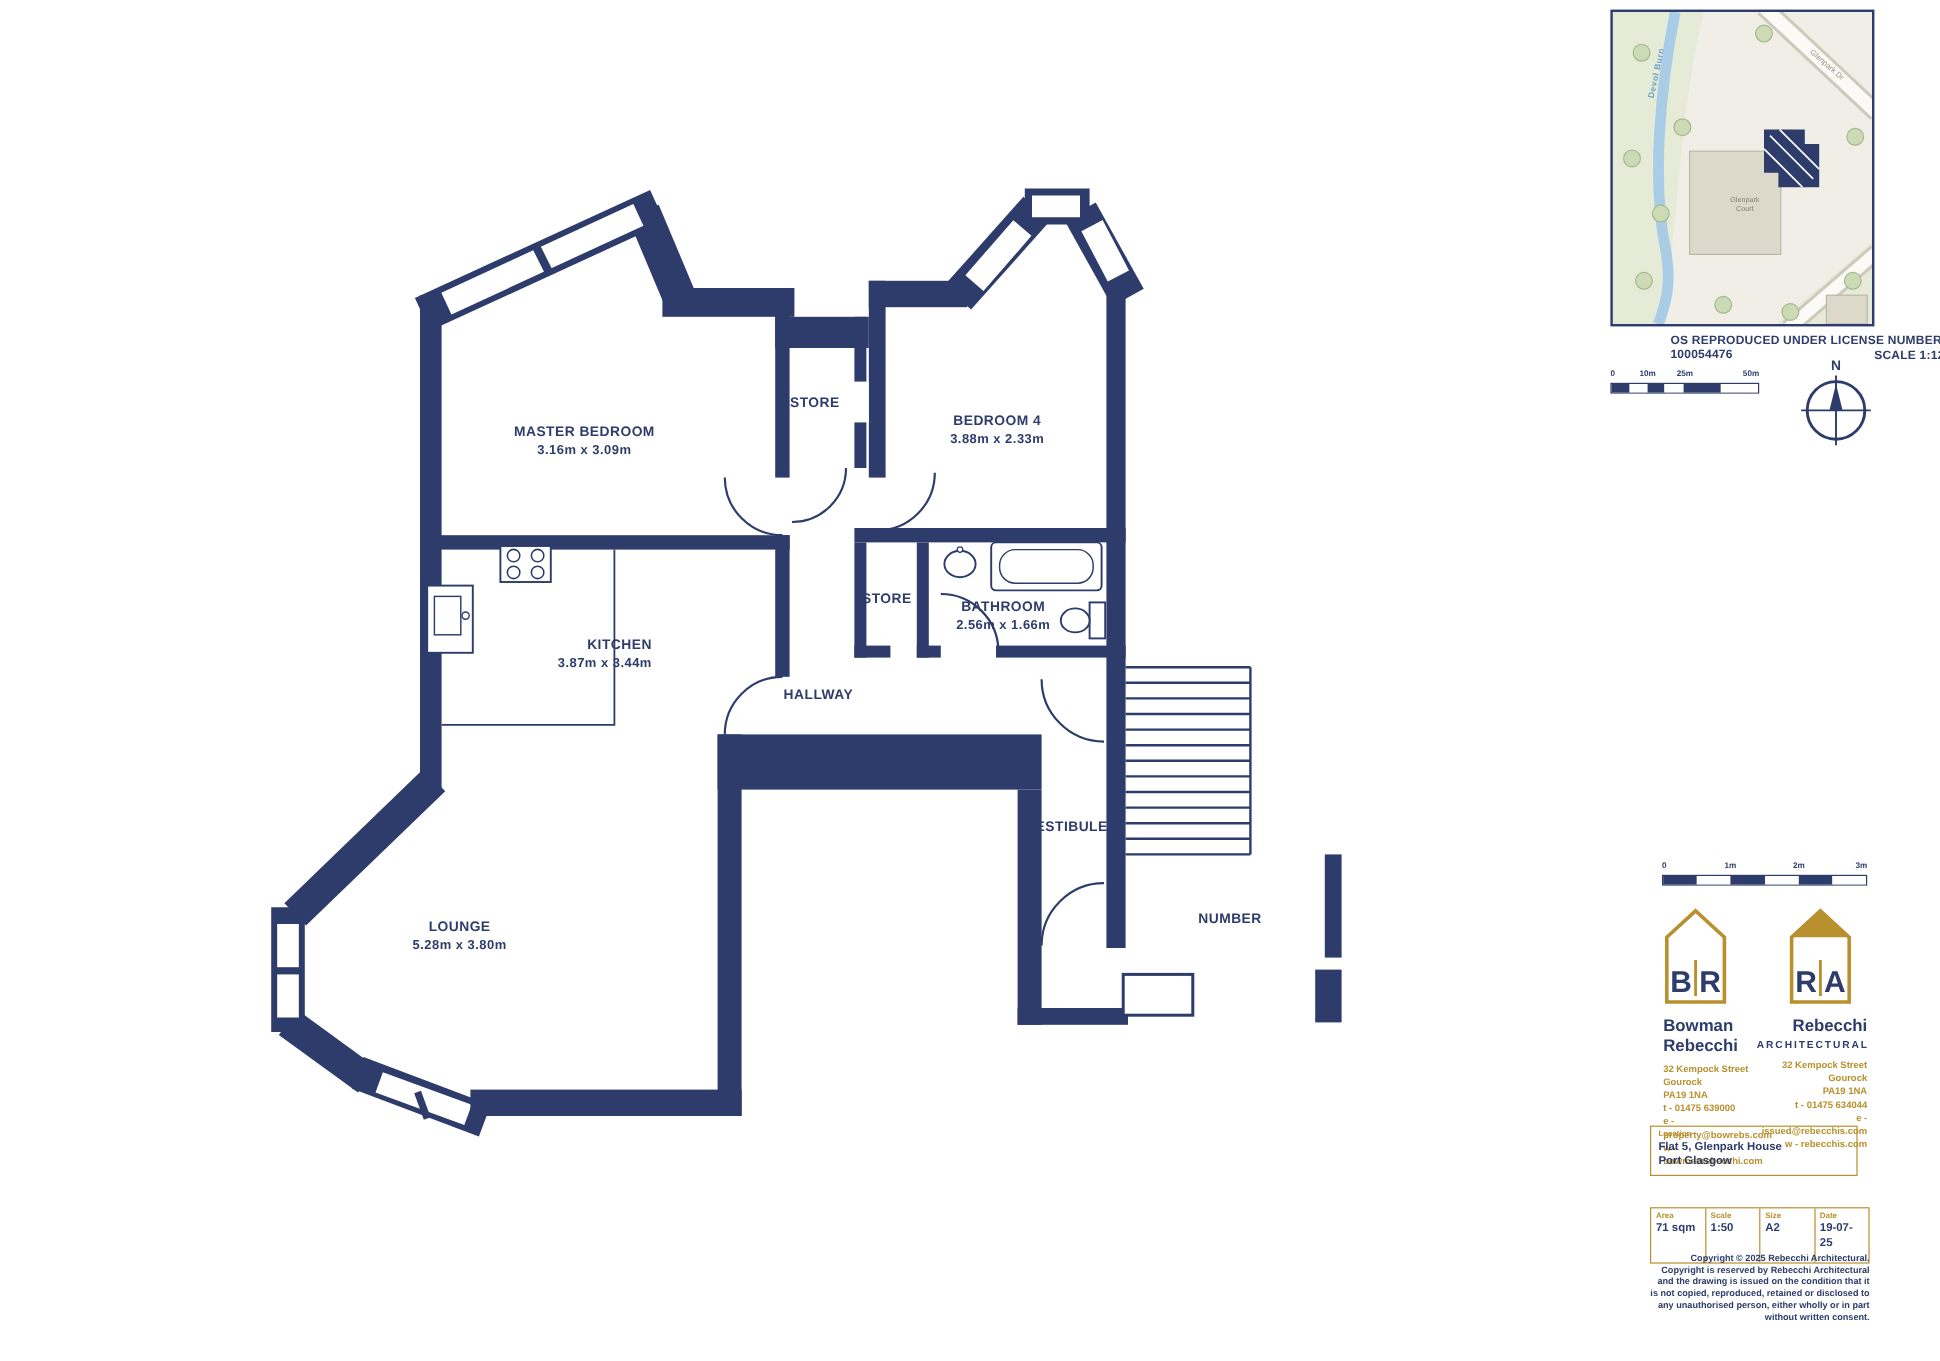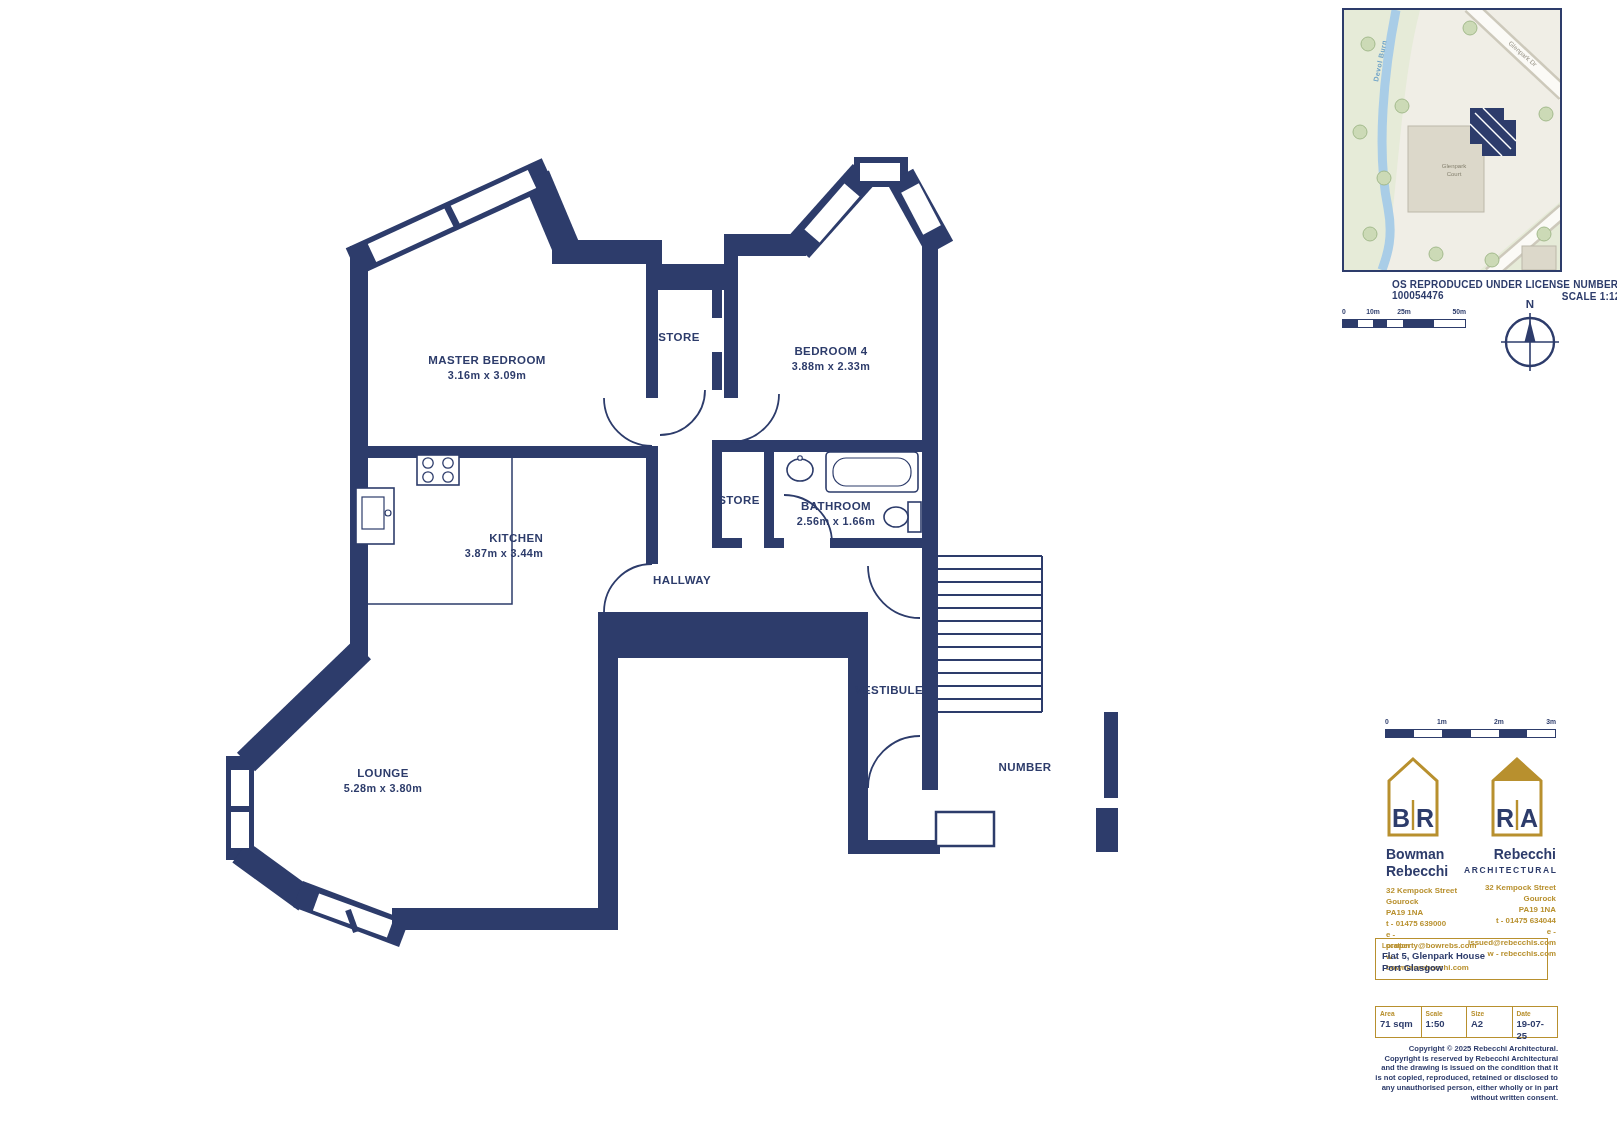--- a/index.html
+++ b/index.html
@@ -32,21 +32,21 @@
   .brand-sub{font-size:8.5px;font-weight:bold;color:#2d3c6b;letter-spacing:1.6px;line-height:14px;}
   .addr{margin-top:5px;font-size:7.9px;color:#b8902e;line-height:11px;font-weight:bold;}
   
   .loc-box{
     left:1375px;top:938px;width:173px;height:42px;border:1.2px solid #b8902e;
     box-sizing:border-box;padding:2px 6px;
   }
   .tb-label{font-size:6.6px;color:#b8902e;font-weight:bold;line-height:9px;}
   .tb-value{font-size:9.5px;color:#2d3c6b;font-weight:bold;line-height:12px;}
   .fields{
-    left:1375px;top:1006px;width:183px;height:32px;border:1.2px solid #b8902e;
+    left:1375px;top:1006px;width:183px;height:47px;border:1.2px solid #b8902e;
     box-sizing:border-box;display:flex;
   }
   .field{flex:1;border-left:1.2px solid #b8902e;padding:2px 4px;box-sizing:border-box;}
   .field:first-child{border-left:none;}
   .copyright{
     left:1373px;top:1044px;width:185px;text-align:right;font-size:7.6px;
     font-weight:bold;color:#2d3c6b;line-height:9.7px;
   }
 </style>
 </head>

